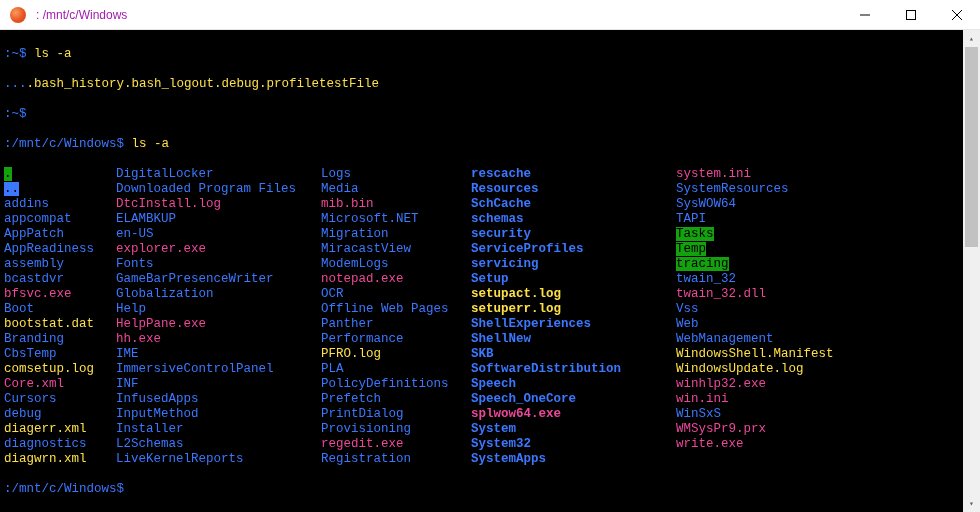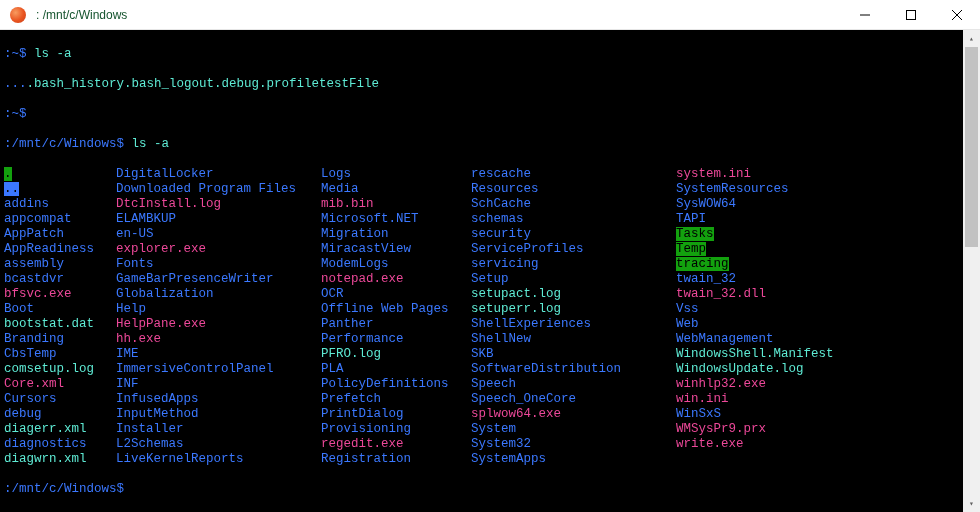--- a/index.html
+++ b/index.html
@@ -20,21 +20,21 @@
   }
   .titlebar .icon {
     width: 16px; height: 16px;
     border-radius: 50%;
     background: radial-gradient(circle at 35% 35%, #f89b5f 0%, #e95420 55%, #c7411a 100%);
     margin: 0 10px;
   }
   .titlebar .title {
     font-family: "Segoe UI", sans-serif;
     font-size: 12px;
-    color: #14532d;
+    color: #a21caf;
     flex: 0 0 auto;
   }
   .titlebar .spacer { flex: 1; }
   .titlebar .win-btn {
     width: 46px;
     height: 30px;
     display: flex;
     align-items: center;
     justify-content: center;
     font-family: "Segoe UI", sans-serif;
@@ -73,28 +73,28 @@
   .scrollbar .down { position: absolute; bottom: 0; width: 100%; }
   .scrollbar .thumb {
     position: absolute;
     top: 17px; left: 2px;
     width: 13px;
     height: 200px;
     background: #c2c2c2;
   }
   .g { color: #ec4899; }         
   .b { color: #3b78ff; }         
-  .w { color: #5eead4; }         
+  .w { color: #fde047; }         
   .hg { background: #13a10e; color: #000; }  
   .hb { background: #3b78ff; color: #000; }  
   .row { display: flex; }
   .c1 { width: 112px; }
   .c2 { width: 205px; }
   .c3 { width: 150px; }
-  .c4 { width: 205px; }
+  .c4 { width: 205px; font-weight: bold; }
   .c5 { flex: 1; }
 </style>
 </head>
 <body>
 
 <div class="titlebar">
   <div class="icon"></div>
   <div class="title">: /mnt/c/Windows</div>
   <div class="spacer"></div>
   <div class="win-btn">

